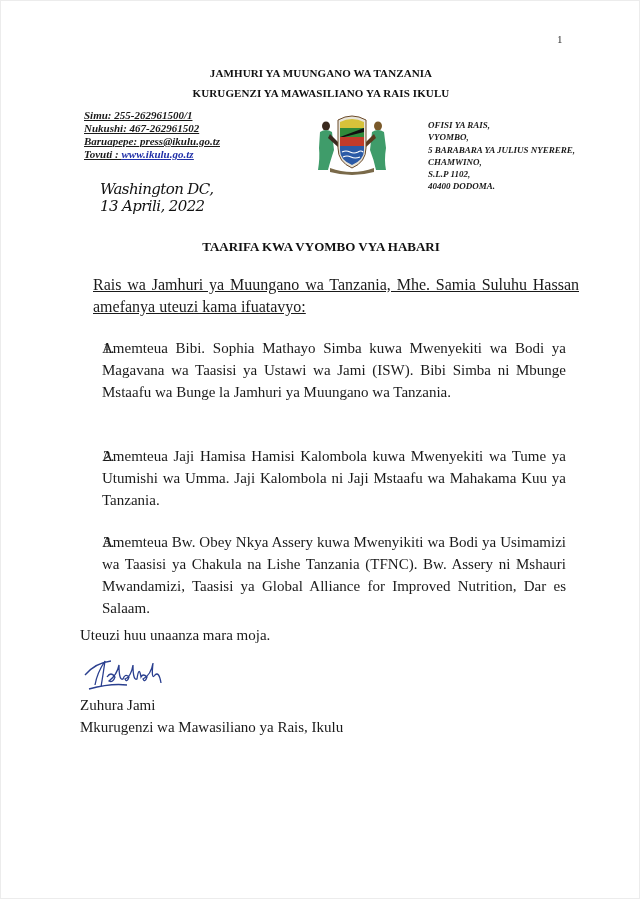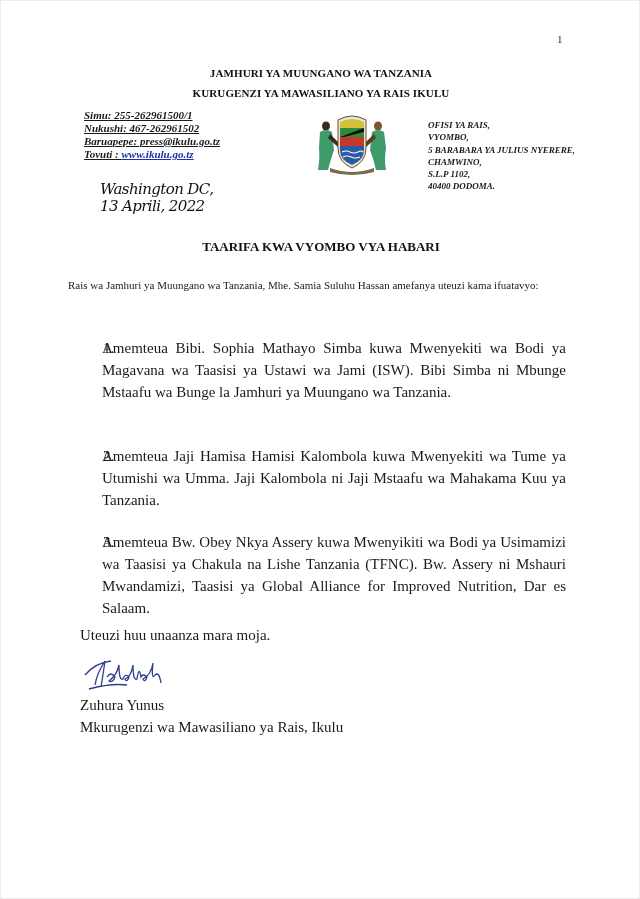--- a/index.html
+++ b/index.html
@@ -9,21 +9,21 @@
     .page-number { left: 556px; top: 32px; font-size: 11px; color: #333; }
     .head-line { left: 0; width: 640px; text-align: center; font-weight: bold; font-size: 11px; letter-spacing: 0.1px; color: #111; }
     .head1 { top: 66px; }
     .head2 { top: 86px; }
     .contact { left: 83px; top: 108px; font-size: 11px; font-style: italic; font-weight: bold; line-height: 13px; color: #1a1a1a; text-decoration: underline; }
     .contact a { color: #1f2fa8; text-decoration: underline; }
     .place-date { left: 83px; top: 180px; font-size: 15px; font-style: italic; line-height: 17px; color: #111; font-family: "DejaVu Serif", serif; letter-spacing: -0.6px; margin-left: 16px; }
     .emblem { left: 313px; top: 113px; width: 76px; height: 62px; }
     .address { right: 64px; top: 118px; font-size: 9px; font-style: italic; font-weight: bold; line-height: 12.3px; text-align: left; color: #1a1a1a; }
     .title { left: 0; width: 640px; top: 238px; text-align: center; font-weight: bold; font-size: 13px; color: #111; }
-    .intro { left: 67px; top: 273px; width: 486px; font-size: 11px; line-height: 22px; text-align: justify; }
+    .intro { left: 92px; top: 273px; width: 486px; font-size: 16px; line-height: 22px; text-align: justify; text-decoration: underline; }
     .item { left: 79px; width: 486px; font-size: 15px; line-height: 22px; }
     .item .num { position: absolute; left: 23px; top: 0; }
     .item .txt { margin-left: 22px; text-align: justify; text-align-last: left; }
     .item1 { top: 336px; }
     .item2 { top: 444px; }
     .item3 { top: 530px; }
     .closing { left: 79px; top: 623px; font-size: 15px; line-height: 22px; }
     .signature { left: 80px; top: 654px; width: 100px; height: 40px; }
     .signer-name { left: 79px; top: 693px; font-size: 15px; line-height: 22px; }
     .signer-title { left: 79px; top: 715px; font-size: 15px; line-height: 22px; }
@@ -100,16 +100,16 @@
     <div class="txt">Amemteua Bw. Obey Nkya Assery kuwa Mwenyikiti wa Bodi ya Usimamizi wa Taasisi ya Chakula na Lishe Tanzania (TFNC). Bw. Assery ni Mshauri Mwandamizi, Taasisi ya Global Alliance for Improved Nutrition, Dar es Salaam.</div>
   </div>
 
   <div class="abs closing">Uteuzi huu unaanza mara moja.</div>
 
   <svg class="abs signature" viewBox="0 0 100 40">
     <path d="M4 20 Q14 8 30 6 M14 30 Q16 18 24 6 Q22 20 20 32 M8 34 Q30 28 46 30" stroke="#2a3f8f" stroke-width="1.3" fill="none"></path>
     <path d="M26 22 Q30 16 34 22 Q32 28 28 26 Q36 20 38 10 Q38 26 42 24 Q44 18 48 22 Q46 28 44 24 Q50 22 52 10 Q52 26 56 24 Q58 10 60 22 Q62 18 66 22 Q64 28 62 24 Q70 20 72 8 Q70 26 74 20 Q78 16 80 28" stroke="#2a3f8f" stroke-width="1.3" fill="none"></path>
   </svg>
 
-  <div class="abs signer-name">Zuhura Yunus</div>
+  <div class="abs signer-name">Zuhura Jami</div>
   <div class="abs signer-title">Mkurugenzi wa Mawasiliano ya Rais, Ikulu</div>
 
 </div>
 
 </body></html>

